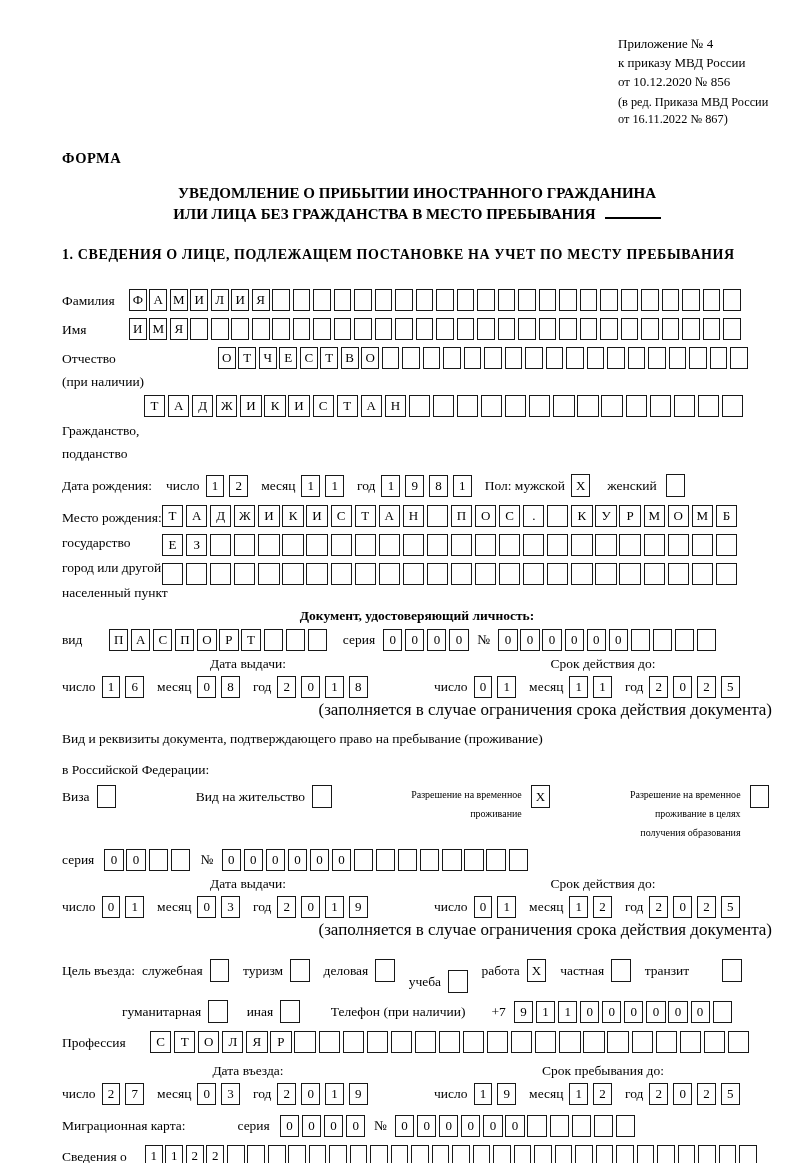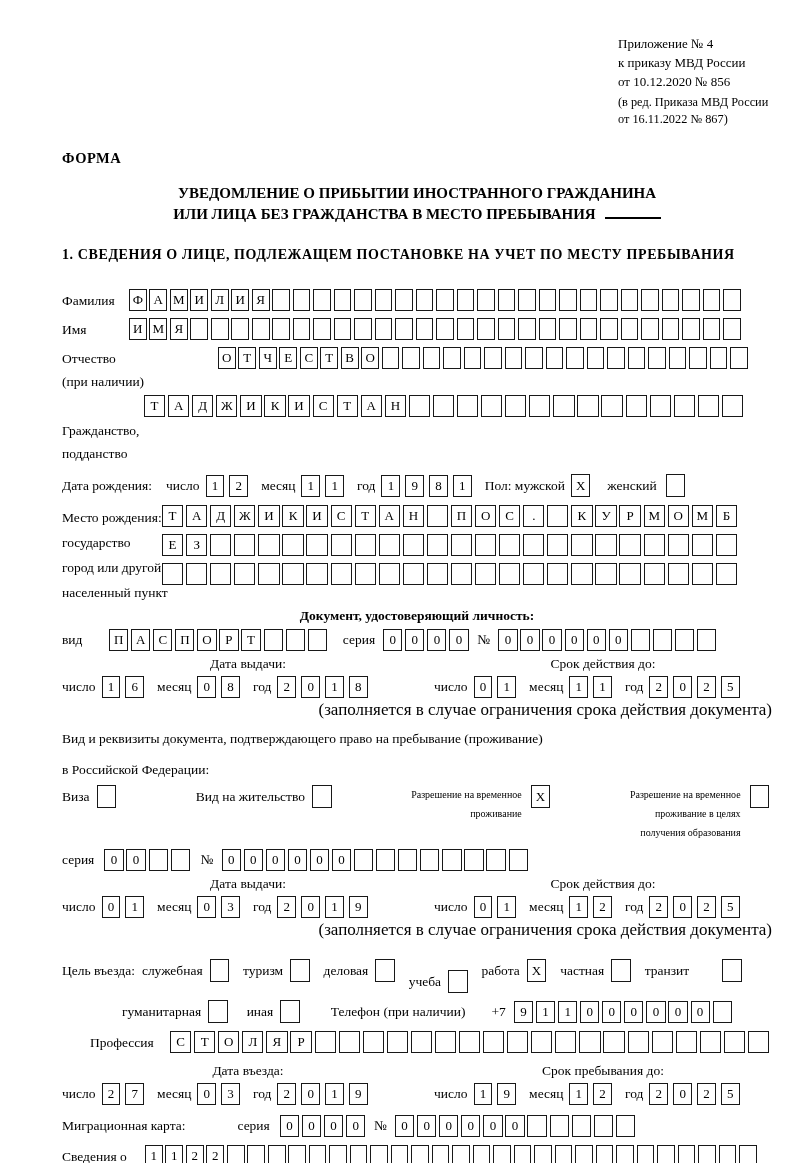--- a/index.html
+++ b/index.html
@@ -593,21 +593,21 @@
         <span class="cell">0</span>
         <span class="cell">0</span>
         <span class="cell">0</span>
         <span class="cell">0</span>
         <span class="cell">0</span>
         <span class="cell"></span>
       </span>
   </div>
 
   <div class="frow" style="margin-top:8px;">
-    <span class="lbl" style="width:88px;margin-left:28px;">Профессия</span>
+    <span class="lbl" style="width:88px;">Профессия</span>
     <span class="cells lg">
         <span class="cell">С</span>
         <span class="cell">Т</span>
         <span class="cell">О</span>
         <span class="cell">Л</span>
         <span class="cell">Я</span>
         <span class="cell">Р</span>
         <span class="cell"></span>
         <span class="cell"></span>
         <span class="cell"></span>

